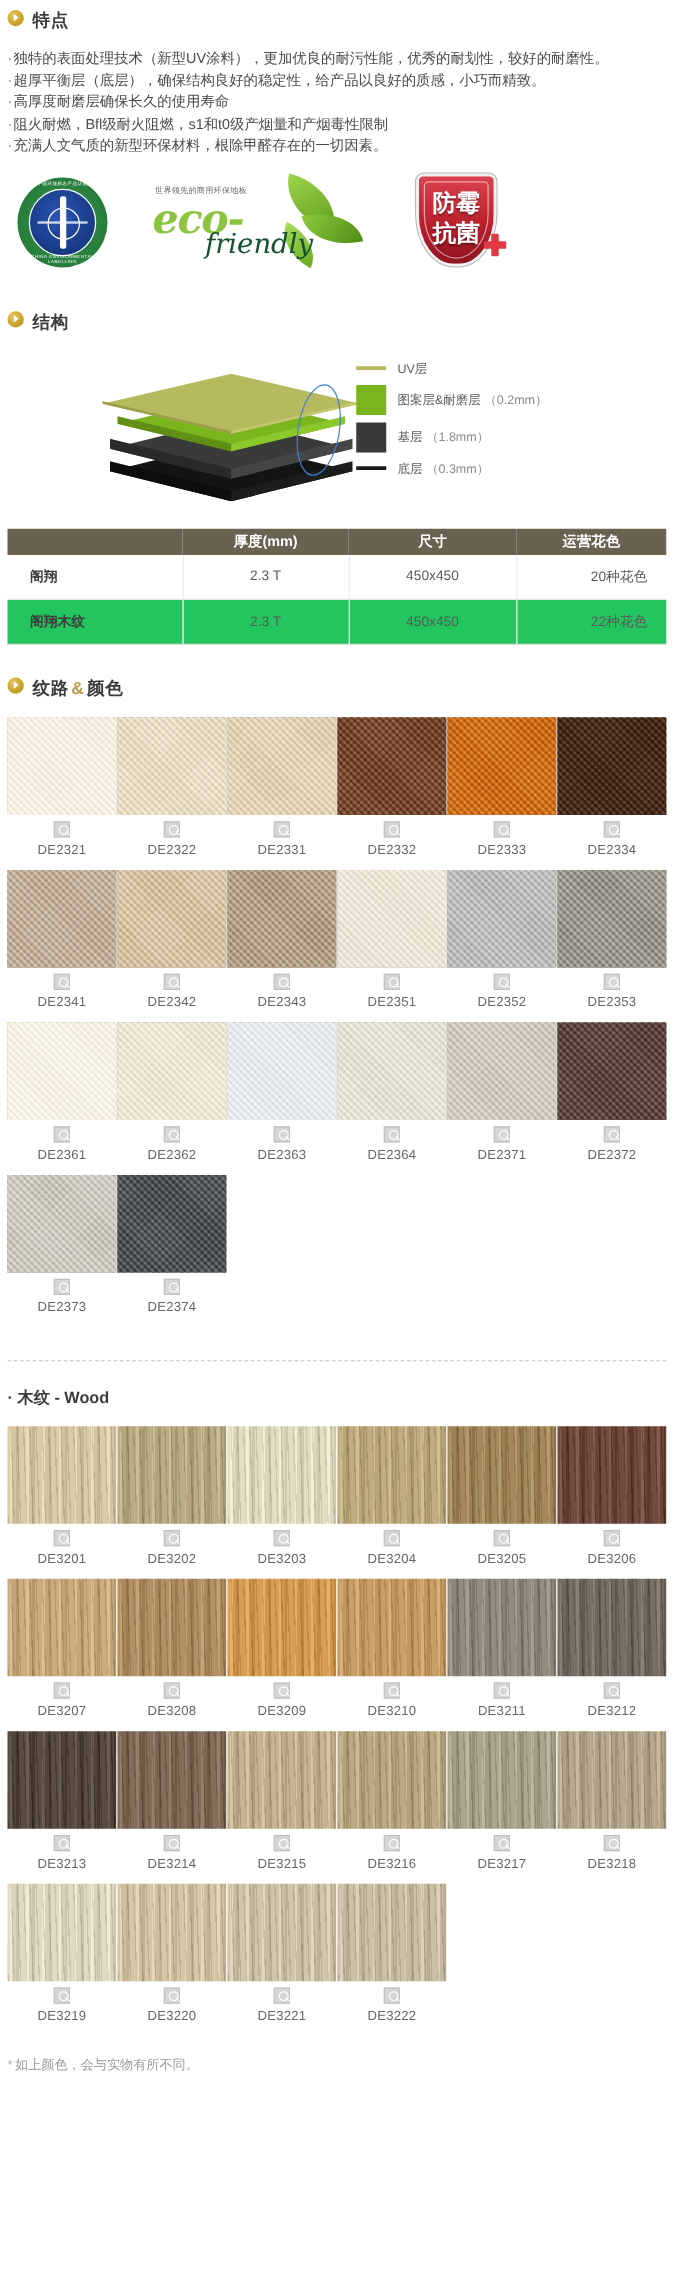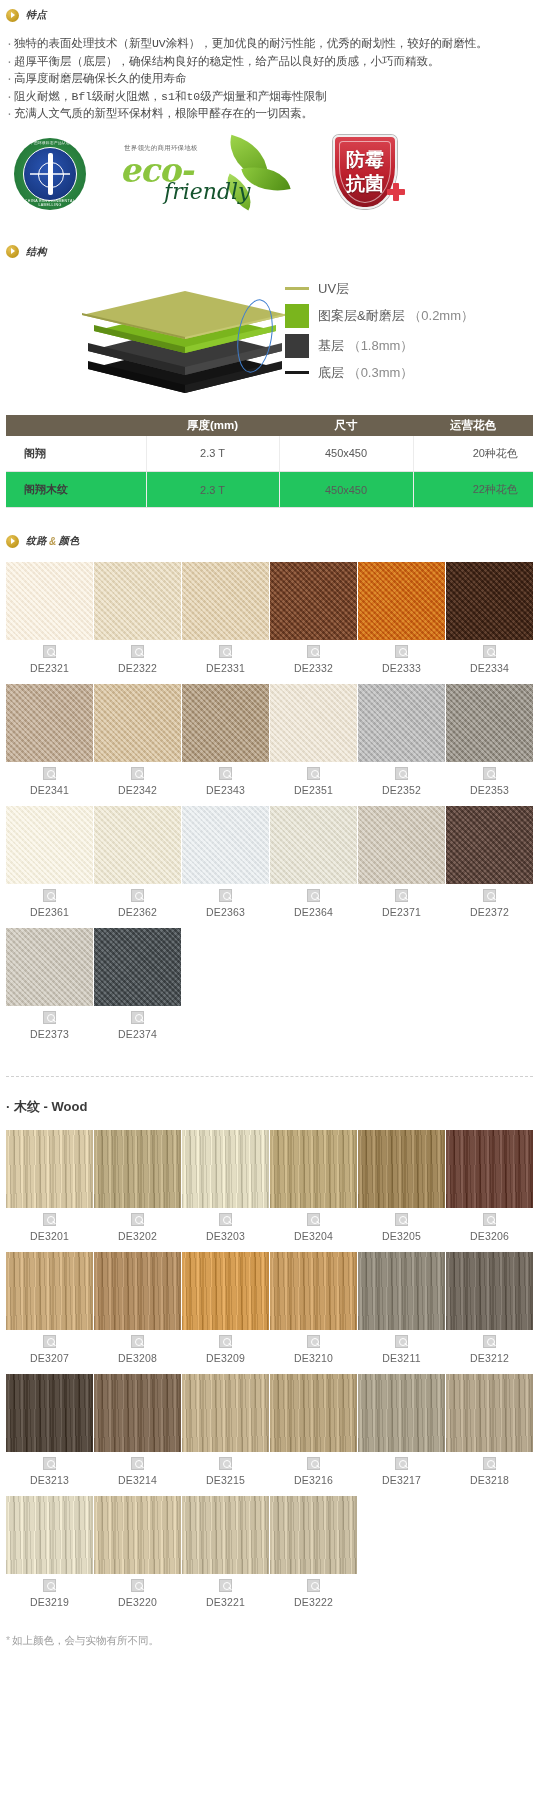--- a/index.html
+++ b/index.html
@@ -6,24 +6,23 @@
   html, body {
     margin: 0; padding: 0;
     background: #ffffff;
     font-family: "Liberation Sans", "DejaVu Sans", sans-serif;
   }
   body { width: 539px; }
   .page { width: 539px; position: relative; padding: 0; }
 
   
   .sec-head {
-    display: flex; align-items: center;
-    font-size: 10px; font-weight: bold; color: #3b3b3b;
+    display: flex; align-items: flex-start;
+    font-size: 14px; font-weight: bold; color: #3b3b3b;
     letter-spacing: .5px;
-    font-style: italic;
   }
   .sec-head .bullet {
     width: 13px; height: 13px; border-radius: 50%;
     background: #c9a227;
     margin-right: 7px; flex: 0 0 13px;
     position: relative;
     background: radial-gradient(circle at 35% 32%, #e8c457 0%, #c29a20 70%, #9c7a12 100%);
   }
   .sec-head .bullet::after {
     content: ""; position: absolute;
@@ -32,21 +31,21 @@
     border-top: 3.2px solid transparent;
     border-bottom: 3.2px solid transparent;
   }
   .sec-head .amp { color: #b99a4e; padding: 0 2px; }
 
   
   #features-head { margin: 8px 0 0 6px; }
   .feat-list { margin: 13px 0 0 6px; }
   .feat-line {
     font-size: 11.5px; color: #4a4a4a;
-    line-height: 17.5px; white-space: nowrap; font-family: Liberation Mono, monospace;
+    line-height: 17.5px; white-space: nowrap;
   }
   .feat-line .dot { color: #8a8a8a; margin-right: 1px; }
 
   
   .badges { display: flex; align-items: center; margin: 14px 0 0 14px; height: 74px; }
   .badge-eco-seal { width: 72px; height: 72px; flex: 0 0 72px; position: relative; }
   .seal-ring {
     position: absolute; inset: 0; border-radius: 50%;
     background: #2e8b45;
     background: radial-gradient(circle at 50% 50%, #3a9b52 0%, #257a3a 75%, #1c5f2c 100%);
@@ -139,21 +138,21 @@
 
   
   #structure-head { margin: 34px 0 0 6px; }
   .struct-wrap { position: relative; height: 120px; margin-top: 14px; }
   .struct-art { position: absolute; left: 80px; top: 0; width: 210px; height: 120px; }
   .struct-legend { position: absolute; left: 285px; top: 7px; }
   .leg-row { display: flex; align-items: center; margin-bottom: 6px; }
   .leg-row .sw { flex: 0 0 24px; margin-right: 9px; }
   .leg-row .sw.line { height: 3px; }
   .leg-row .sw.block { height: 24px; }
-  .leg-row .txt { font-size: 13px; color: #5a5a5a; white-space: nowrap; }
+  .leg-row .txt { font-size: 10px; color: #5a5a5a; white-space: nowrap; }
   .leg-row .mm { color: #8a8a8a; }
   .ellipse {
     position: absolute; left: 238px; top: 26px; width: 34px; height: 74px;
     border: 1.4px solid #3f7fd0; border-radius: 50%;
     transform: rotate(9deg);
   }
 
   
   .spec-table {
     width: 527px; margin: 22px 0 0 6px;

